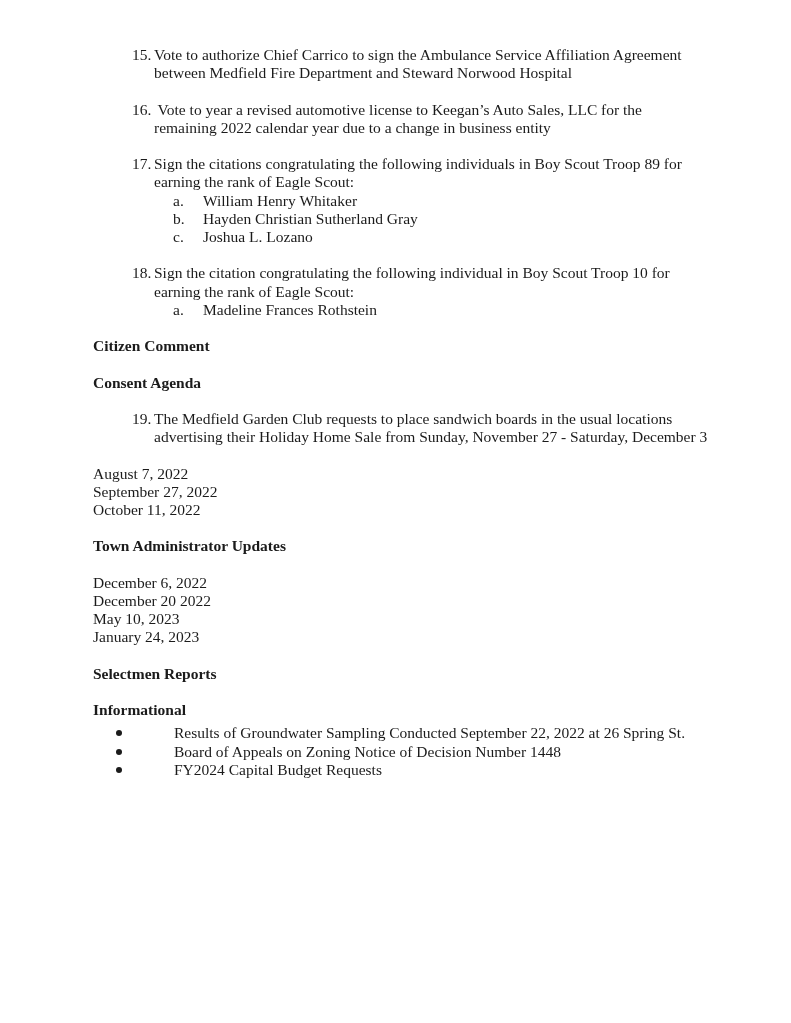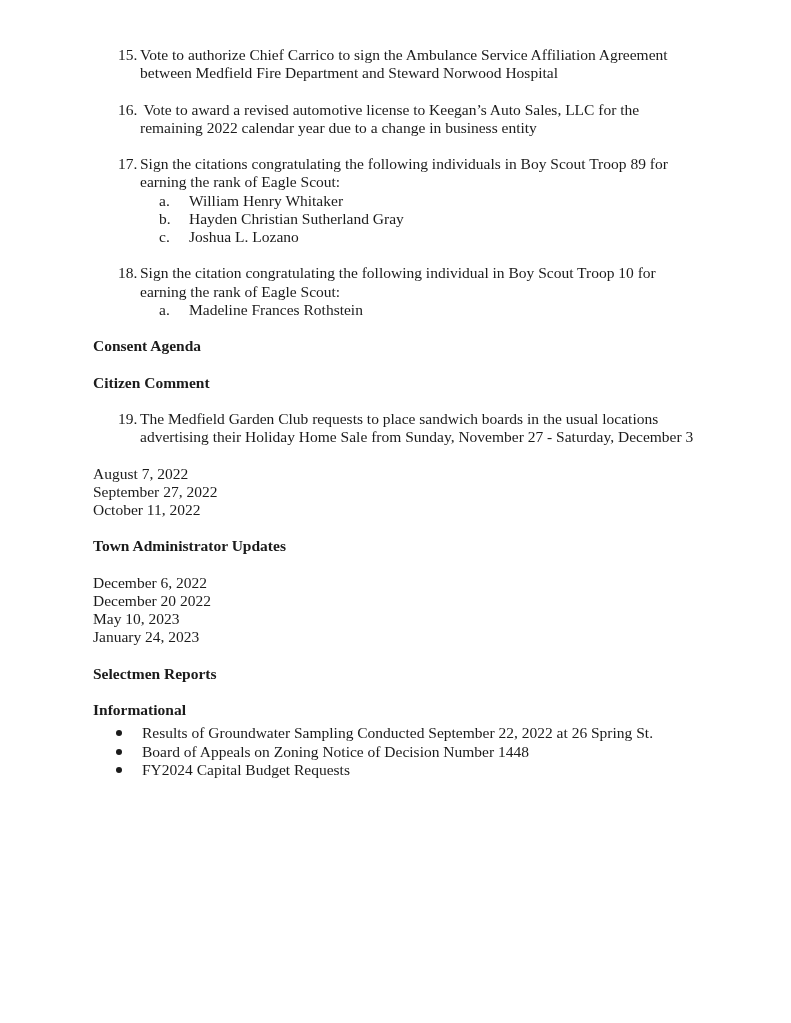--- a/index.html
+++ b/index.html
@@ -16,28 +16,28 @@
     padding: 46px 55px 0 93px;
     font-family: "Liberation Serif", "DejaVu Serif", serif;
     font-size: 15.5px;
     line-height: 18.2px;
     color: #1b1b1b;
     overflow: hidden;
   }
   .block { margin-bottom: 18.2px; }
   .block.tight { margin-bottom: 5px; }
   .heading { font-weight: bold; }
-  .num-item { display: flex; margin-left: 25px; justify-content: center; }
+  .num-item { display: flex; margin-left: 39px; justify-content: center; }
   .num { flex: 0 0 22px; width: 22px; }
   .body { flex: 1 1 auto; min-width: 0; }
   .line { white-space: pre; }
   .sub { display: flex; margin-left: 19px; }
   .sub-label { flex: 0 0 30px; width: 30px; }
   .sub-text { white-space: pre; }
-  .bullet-row { display: flex; margin-left: 23px; }
+  .bullet-row { display: flex; margin-left: 23px; gap: 32px; }
   .dot {
     flex: 0 0 6px;
     width: 6px;
     height: 6px;
     border-radius: 50%;
     background: #1b1b1b;
     margin-top: 6px;
   }
   .bullet-text { margin-left: 20px; white-space: pre; }
 </style>
@@ -49,21 +49,21 @@
       <div class="block num-item">
         <span class="num">15.</span>
         <div class="body">
           <div class="line">Vote to authorize Chief Carrico to sign the Ambulance Service Affiliation Agreement</div>
           <div class="line">between Medfield Fire Department and Steward Norwood Hospital</div>
         </div>
       </div>
       <div class="block num-item">
         <span class="num">16.</span>
         <div class="body">
-          <div class="line"> Vote to award a revised automotive license to Keegan’s Auto Sales, LLC for the</div>
+          <div class="line"> Vote to year a revised automotive license to Keegan’s Auto Sales, LLC for the</div>
           <div class="line">remaining 2022 calendar year due to a change in business entity</div>
         </div>
       </div>
       <div class="block num-item">
         <span class="num">17.</span>
         <div class="body">
           <div class="line">Sign the citations congratulating the following individuals in Boy Scout Troop 89 for</div>
           <div class="line">earning the rank of Eagle Scout:</div>
           <div class="sub">
             <span class="sub-label">a.</span>
@@ -83,22 +83,22 @@
         <span class="num">18.</span>
         <div class="body">
           <div class="line">Sign the citation congratulating the following individual in Boy Scout Troop 10 for</div>
           <div class="line">earning the rank of Eagle Scout:</div>
           <div class="sub">
             <span class="sub-label">a.</span>
             <span class="sub-text">Madeline Frances Rothstein</span>
           </div>
         </div>
       </div>
+      <div class="block heading">Citizen Comment</div>
       <div class="block heading">Consent Agenda</div>
-      <div class="block heading">Citizen Comment</div>
       <div class="block num-item">
         <span class="num">19.</span>
         <div class="body">
           <div class="line">The Medfield Garden Club requests to place sandwich boards in the usual locations</div>
           <div class="line">advertising their Holiday Home Sale from Sunday, November 27 - Saturday, December 3</div>
         </div>
       </div>
       <div class="block para">
         <div class="line">August 7, 2022</div>
         <div class="line">September 27, 2022</div>

